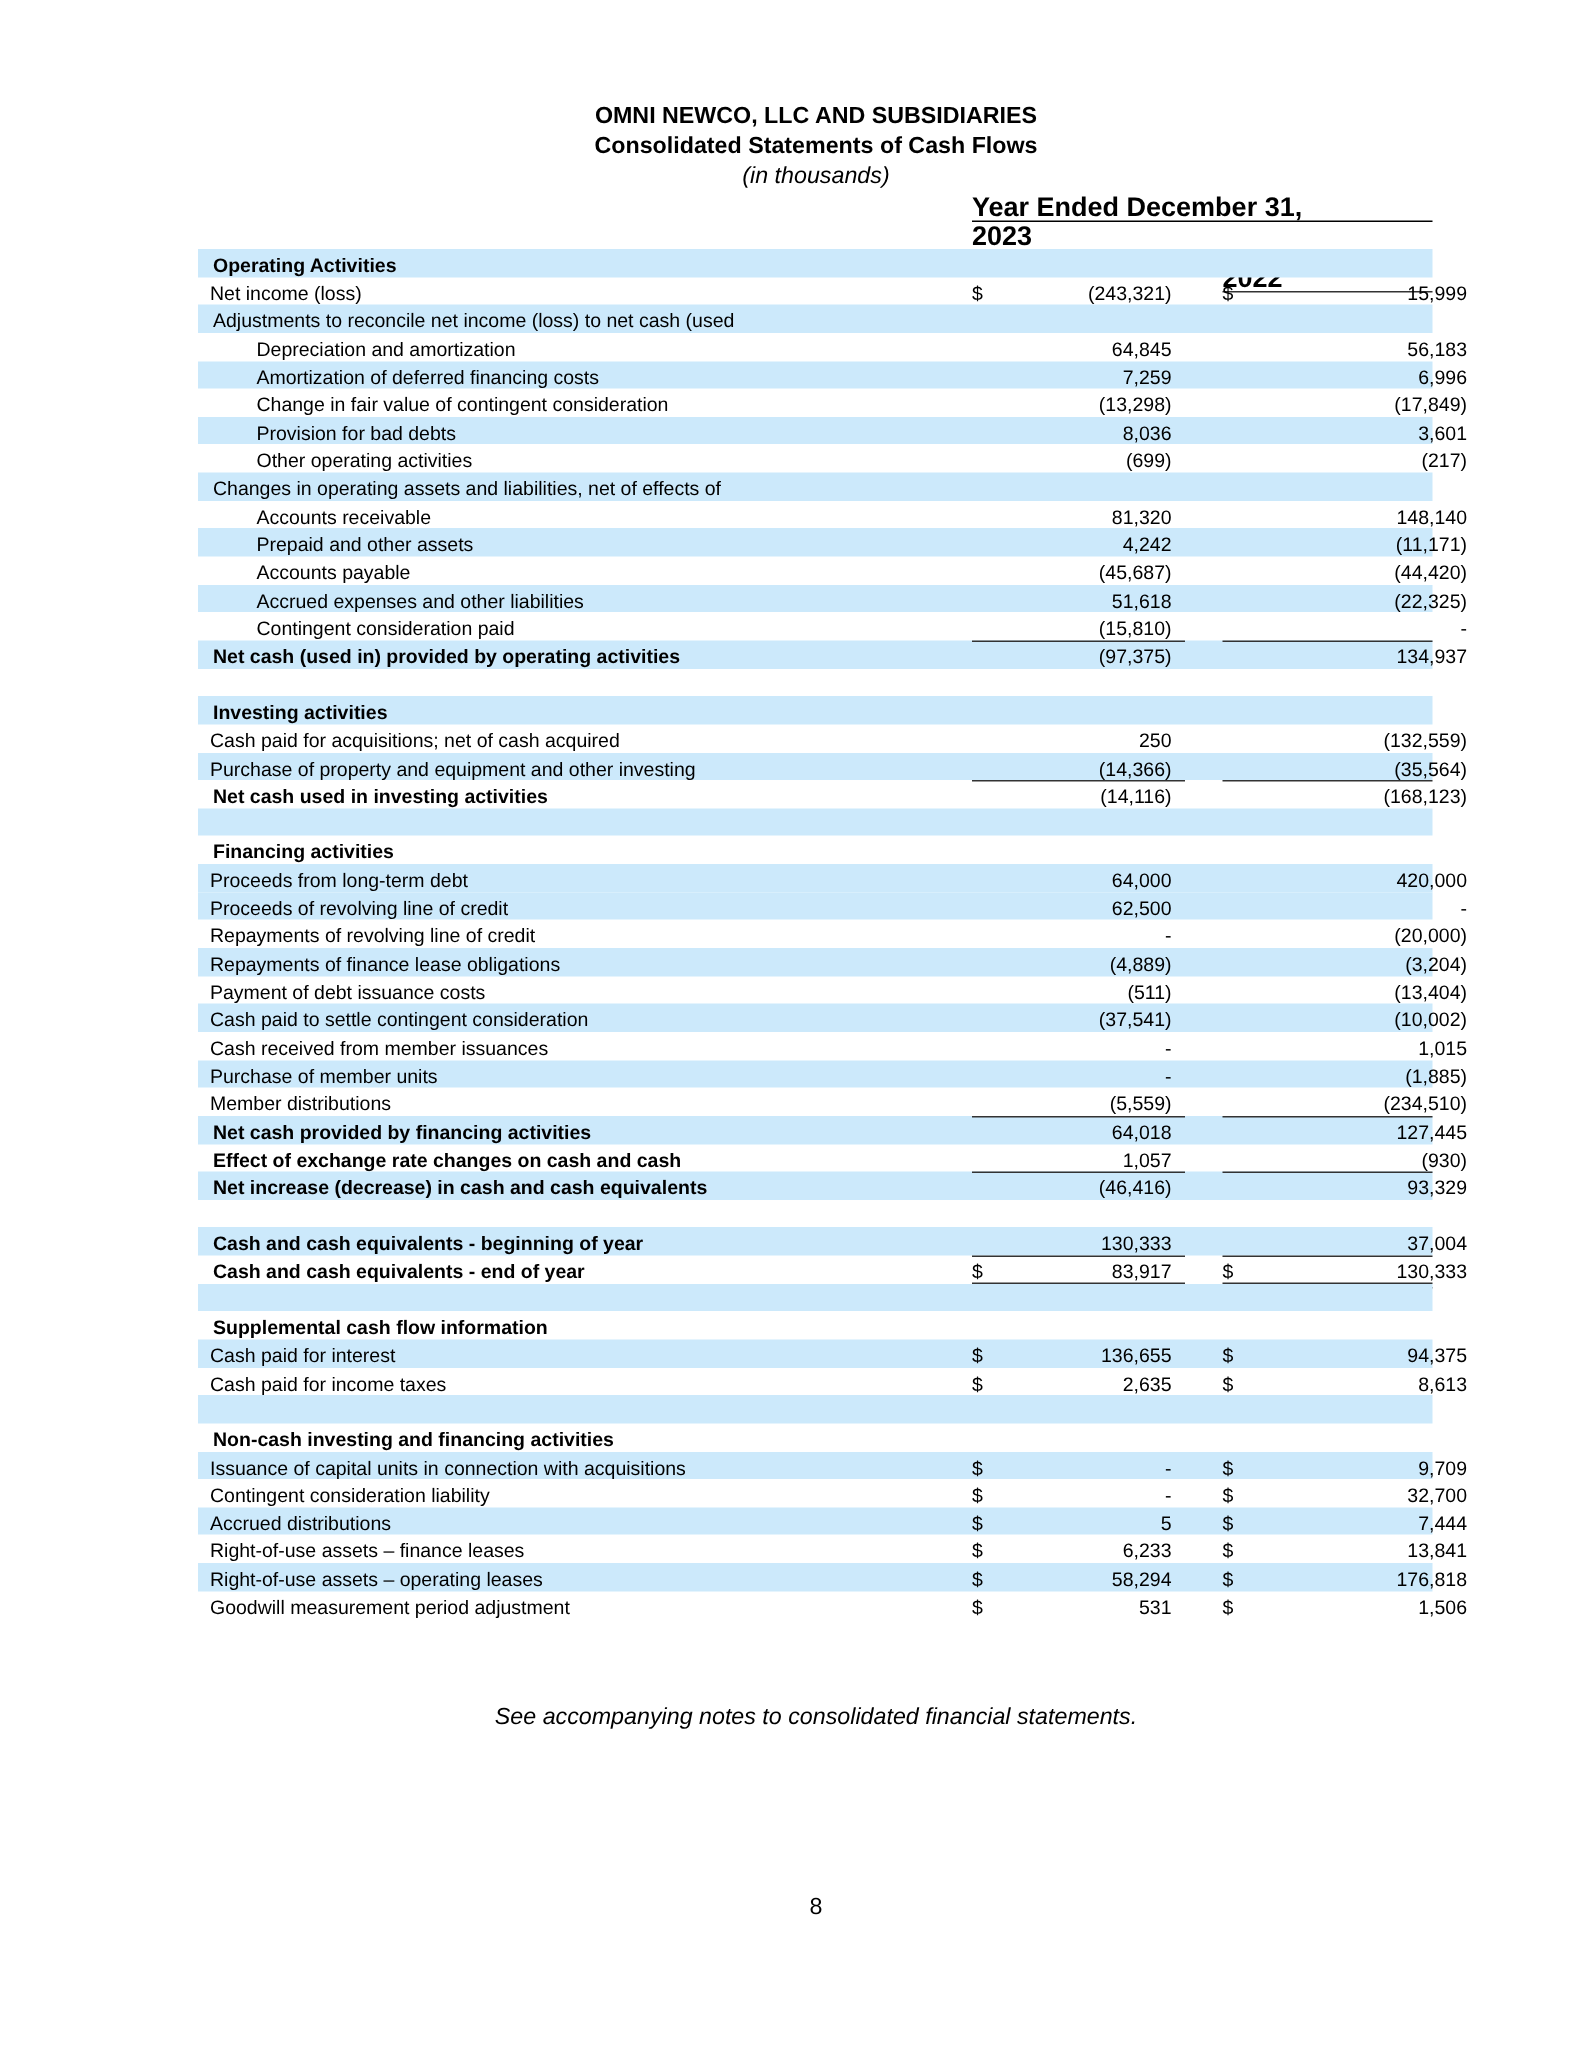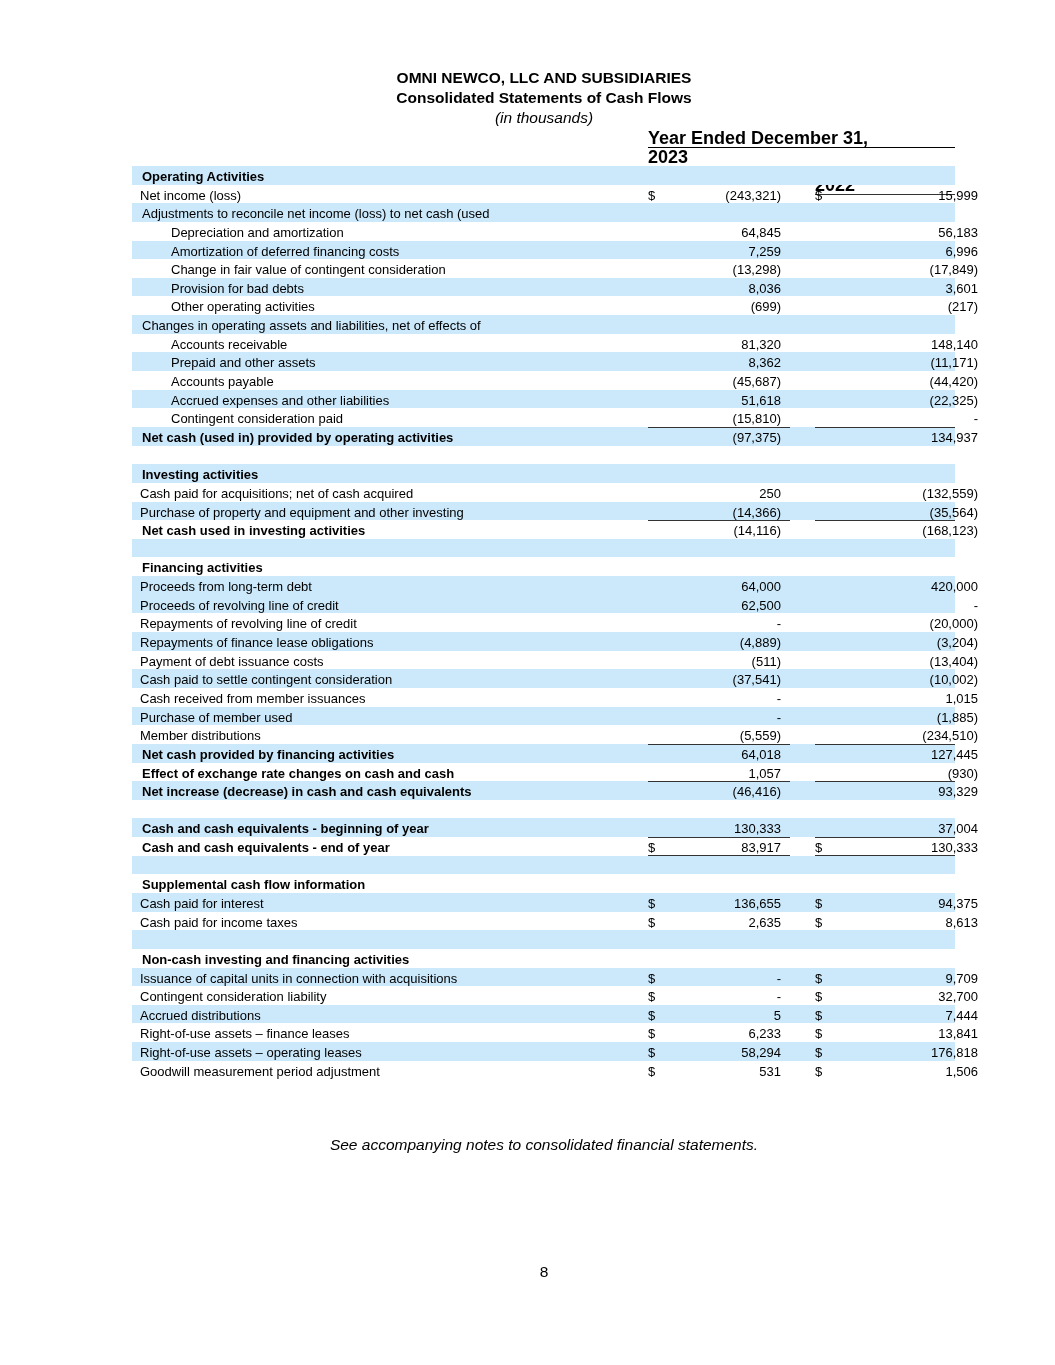--- a/index.html
+++ b/index.html
@@ -96,21 +96,21 @@
     <div class="row shade">
       <span class="label">Changes in operating assets and liabilities, net of effects of</span>
     </div>
     <div class="row ind2">
       <span class="label">Accounts receivable</span>
       <span class="val v1">81,320</span>
       <span class="val v2">148,140</span>
     </div>
     <div class="row shade ind2">
       <span class="label">Prepaid and other assets</span>
-      <span class="val v1">8,362</span>
+      <span class="val v1">4,242</span>
       <span class="val v2">(11,171)</span>
     </div>
     <div class="row ind2">
       <span class="label">Accounts payable</span>
       <span class="val v1">(45,687)</span>
       <span class="val v2">(44,420)</span>
     </div>
     <div class="row shade ind2">
       <span class="label">Accrued expenses and other liabilities</span>
       <span class="val v1">51,618</span>
@@ -182,21 +182,21 @@
       <span class="label">Cash paid to settle contingent consideration</span>
       <span class="val v1">(37,541)</span>
       <span class="val v2">(10,002)</span>
     </div>
     <div class="row ind1">
       <span class="label">Cash received from member issuances</span>
       <span class="val v1">-</span>
       <span class="val v2">1,015</span>
     </div>
     <div class="row shade ind1">
-      <span class="label">Purchase of member used</span>
+      <span class="label">Purchase of member units</span>
       <span class="val v1">-</span>
       <span class="val v2">(1,885)</span>
     </div>
     <div class="row ind1">
       <span class="label">Member distributions</span>
       <span class="val v1">(5,559)</span>
       <span class="val v2">(234,510)</span>
     </div>
     <div class="row shade bold">
       <span class="label">Net cash provided by financing activities</span>

